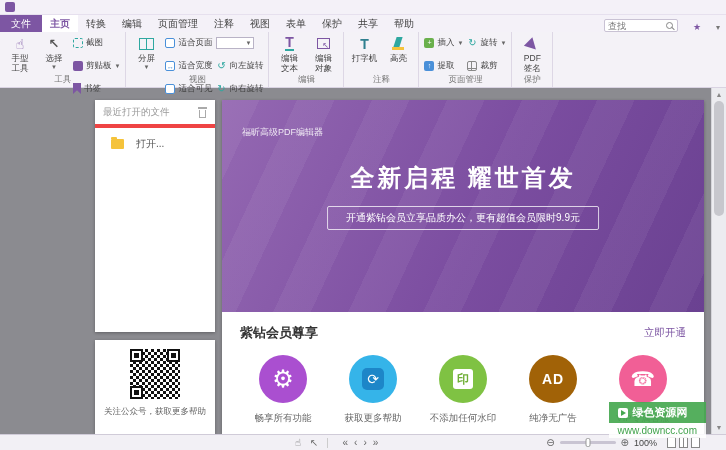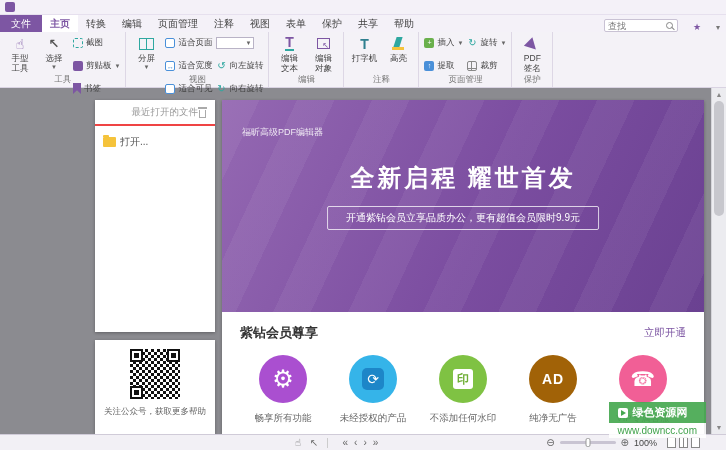--- a/index.html
+++ b/index.html
@@ -58,25 +58,25 @@
   .ic-highlight::before{content:"";position:absolute;left:4px;top:0;width:6px;height:10px;background:#2fa8a0;transform:skewX(-18deg);}
   .ic-highlight::after{content:"";position:absolute;left:1px;bottom:0;width:12px;height:3px;background:#f5c33b;}
   .ic-sign{width:0;height:0;border-left:6px solid transparent;border-right:6px solid transparent;border-top:11px solid #7d56a3;transform:rotate(-45deg);margin-top:3px;}
   .combo{width:38px;height:12px;background:#fff;border:1px solid #b9b3c6;display:flex;align-items:center;justify-content:flex-end;padding-right:2px;}
 
   
   .main{position:absolute;top:88px;left:0;width:726px;height:346px;background:#8b8b90;}
   .panel{position:absolute;background:#fff;box-shadow:0 1px 3px rgba(0,0,0,0.3);}
   .panel1{left:95px;top:12px;width:120px;height:232px;}
   .panel2{left:95px;top:252px;width:120px;height:94px;overflow:hidden;}
-  .panel-head{display:flex;align-items:center;justify-content:flex-end;padding:6px 8px 5px;border-bottom:2px solid #ef4444;color:#999;font-size:9.5px;}
+  .panel-head{display:flex;align-items:center;justify-content:space-between;padding:6px 8px 5px;border-bottom:4px solid #ef4444;color:#999;font-size:9.5px;}
   .trash{position:relative;width:9px;height:11px;display:inline-block;}
   .trash::before{content:"";position:absolute;top:0;left:0;right:0;height:2px;background:#aaa;}
   .trash::after{content:"";position:absolute;top:3px;left:1px;right:1px;bottom:0;border:1px solid #aaa;border-top:none;}
-  .open-item{display:flex;align-items:center;gap:4px;padding:9px 8px;font-size:10px;color:#555;}
+  .open-item{display:flex;align-items:center;gap:12px;padding:9px 8px;font-size:10px;color:#555;margin-left:8px;}
   .folder{width:13px;height:10px;background:#f5c33b;border-radius:1px;position:relative;flex:none;}
   .folder::before{content:"";position:absolute;top:-2px;left:0;width:6px;height:2px;background:#f5c33b;border-radius:1px 1px 0 0;}
   .qr{width:50px;height:50px;margin:9px auto 7px;position:relative;background:repeating-conic-gradient(#111 0 25%,#fff 0 50%) 0 0/6px 6px;}
   .qrc{position:absolute;width:13px;height:13px;background:#fff;border:2px solid #111;}
   .qrc::before{content:"";position:absolute;inset:2px;background:#111;}
   .qrc.tl{top:0;left:0;} .qrc.tr{top:0;right:0;} .qrc.bl{bottom:0;left:0;}
   .qr-caption{font-size:8.5px;color:#666;text-align:center;padding:0 8px;line-height:1.3;}
 
   .content{position:absolute;left:222px;top:12px;width:482px;height:334px;background:#fff;box-shadow:0 1px 3px rgba(0,0,0,0.3);overflow:hidden;}
   .banner{position:relative;height:212px;background:repeating-linear-gradient(115deg,rgba(255,255,255,0.055) 0 34px,rgba(255,255,255,0) 34px 68px),linear-gradient(115deg,#9468b2 0%,#7b4da0 55%,#6a4191 100%);}
@@ -328,21 +328,21 @@
         <div class="feature">
           <div class="circle" style="background: rgb(170, 79, 208);">
               <span class="circle-icon gear-icon">⚙</span>
             </div>
           <span class="feature-label">畅享所有功能</span>
         </div>
         <div class="feature">
           <div class="circle" style="background: rgb(53, 180, 233);">
               <span class="circle-icon counter-icon">⟳</span>
             </div>
-          <span class="feature-label">未经授权的产品</span>
+          <span class="feature-label">获取更多帮助</span>
         </div>
         <div class="feature">
           <div class="circle" style="background: rgb(127, 194, 67);">
               <span class="circle-icon stamp-icon">印</span>
             </div>
           <span class="feature-label">不添加任何水印</span>
         </div>
         <div class="feature">
           <div class="circle" style="background: #a16207;">
               <span class="circle-icon no-ads-icon">AD</span>

